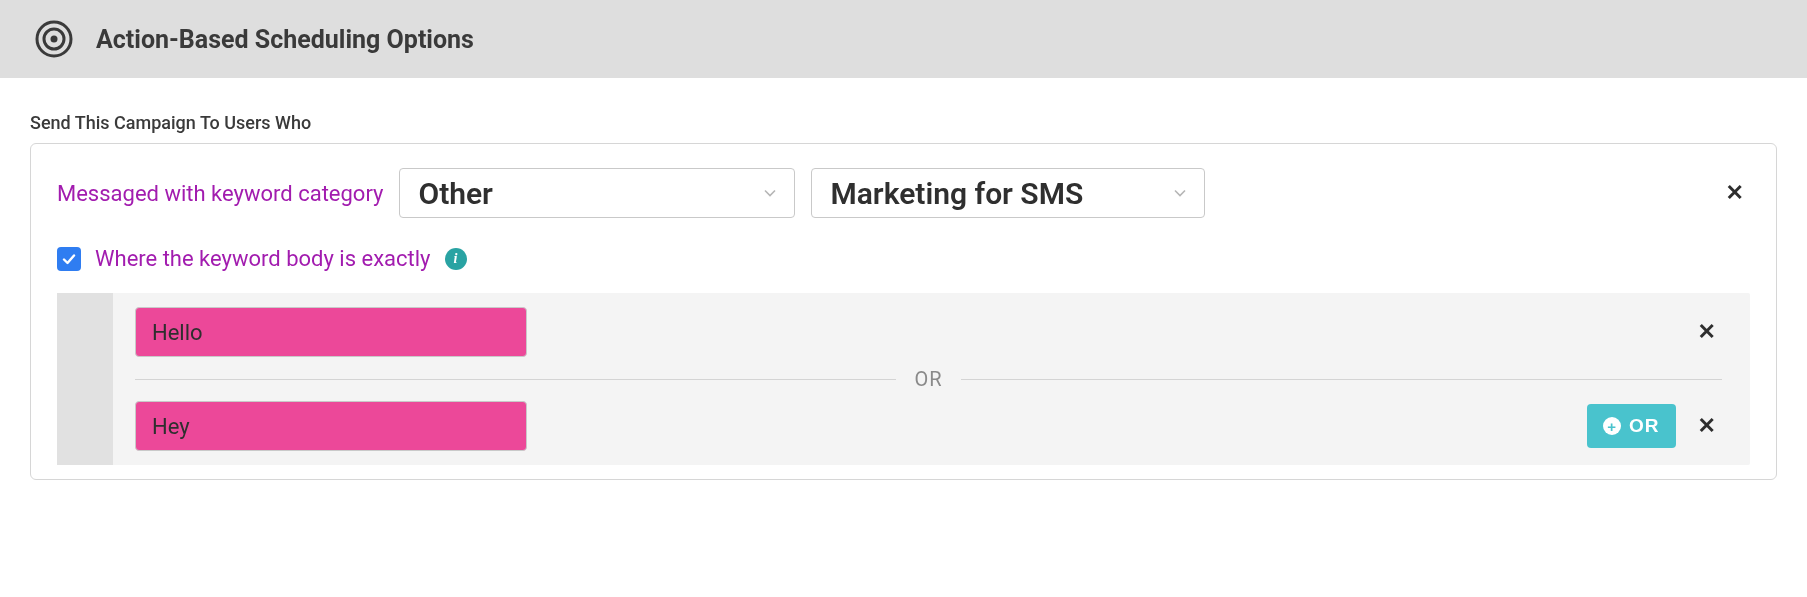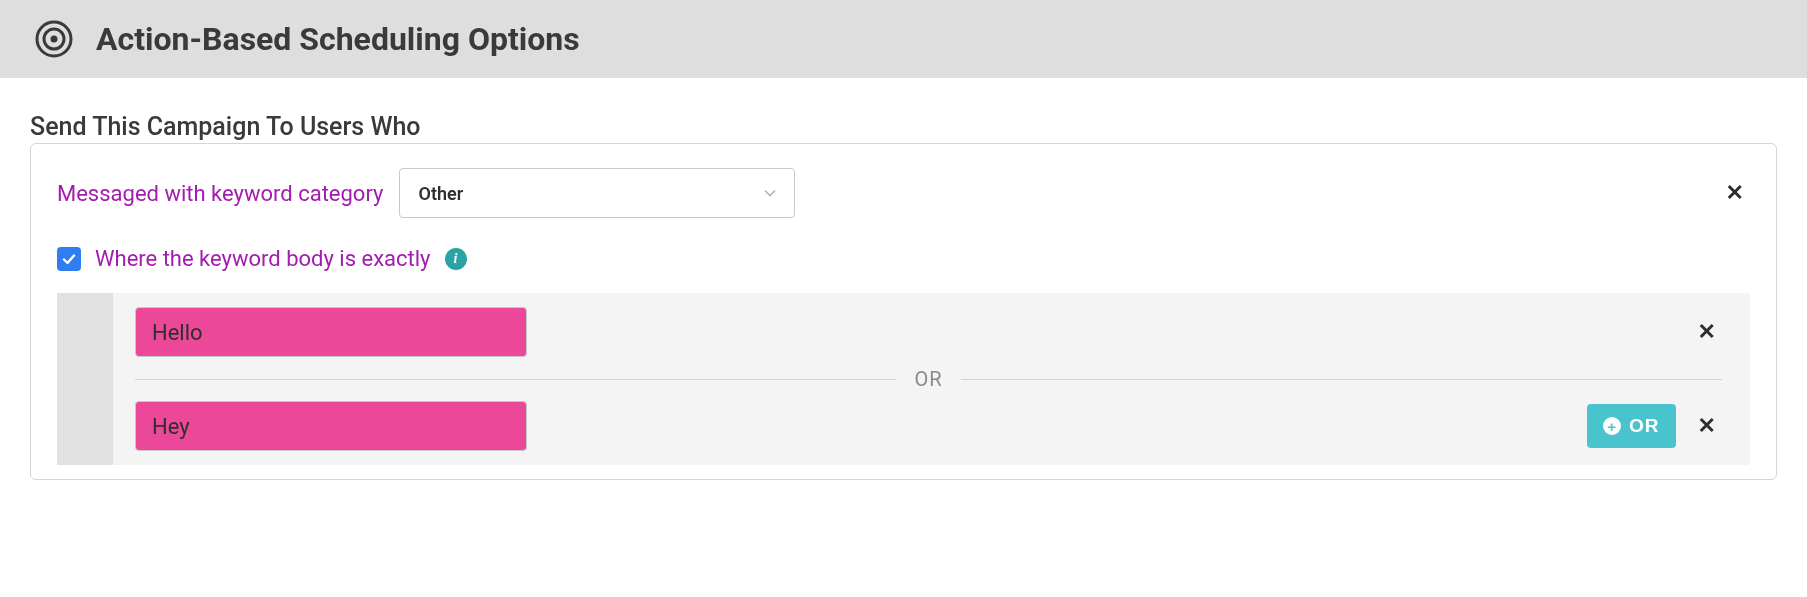--- a/index.html
+++ b/index.html
@@ -9,33 +9,33 @@
   .header-bar {
     background: #dedede;
     height: 78px;
     display: flex;
     align-items: center;
     padding-left: 34px;
     gap: 22px;
   }
   .target-icon svg { display: block; }
   .header-title {
-    font-size: 32px;
+    font-size: 25px;
     font-weight: 700;
     color: #3a3a3a;
   }
 
   .section {
     padding: 34px 30px 0 30px;
   }
   .section-heading {
-    font-size: 25px;
+    font-size: 18px;
     font-weight: 500;
     color: #3a3a3a;
-    margin-bottom: 2px;
+    margin-bottom: 10px;
   }
 
   .rule-box {
     border: 1px solid #d6d6d6;
     border-radius: 6px;
     padding: 24px 26px 14px 26px;
   }
 
   .row {
     display: flex;
@@ -56,21 +56,21 @@
     border-radius: 4px;
     background: #ffffff;
     height: 50px;
     display: flex;
     align-items: center;
     justify-content: space-between;
     padding: 0 18px;
     cursor: pointer;
   }
   .select-value {
-    font-size: 18px;
+    font-size: 30px;
     font-weight: 600;
     color: #2f2f2f;
   }
   .caret {
     display: flex;
     align-items: center;
     opacity: 0.55;
   }
 
   .select-1 { width: 396px; }
@@ -224,20 +224,28 @@
       <div class="select select-1">
         <span class="select-value">Other</span>
         <span class="caret">
           <svg width="12" height="8" viewBox="0 0 12 8">
               <path d="M1 1.5 L6 6.5 L11 1.5" fill="none" stroke="#7a7a7a" stroke-width="1.6"></path>
             </svg>
         </span>
       </div>
 
 
+      <div class="select select-2">
+        <span class="select-value">Marketing for SMS</span>
+        <span class="caret">
+          <svg width="12" height="8" viewBox="0 0 12 8">
+              <path d="M1 1.5 L6 6.5 L11 1.5" fill="none" stroke="#7a7a7a" stroke-width="1.6"></path>
+            </svg>
+        </span>
+      </div>
 
       <span class="spacer"></span>
 
       <span class="close-btn">✕</span>
     </div>
 
     <div class="checkbox-row">
       <span class="checkbox">
         <svg width="16" height="16" viewBox="0 0 16 16">
             <path d="M3 8.5 L6.5 12 L13 4.5" fill="none" stroke="#ffffff" stroke-width="2.4" stroke-linecap="round" stroke-linejoin="round"></path>

